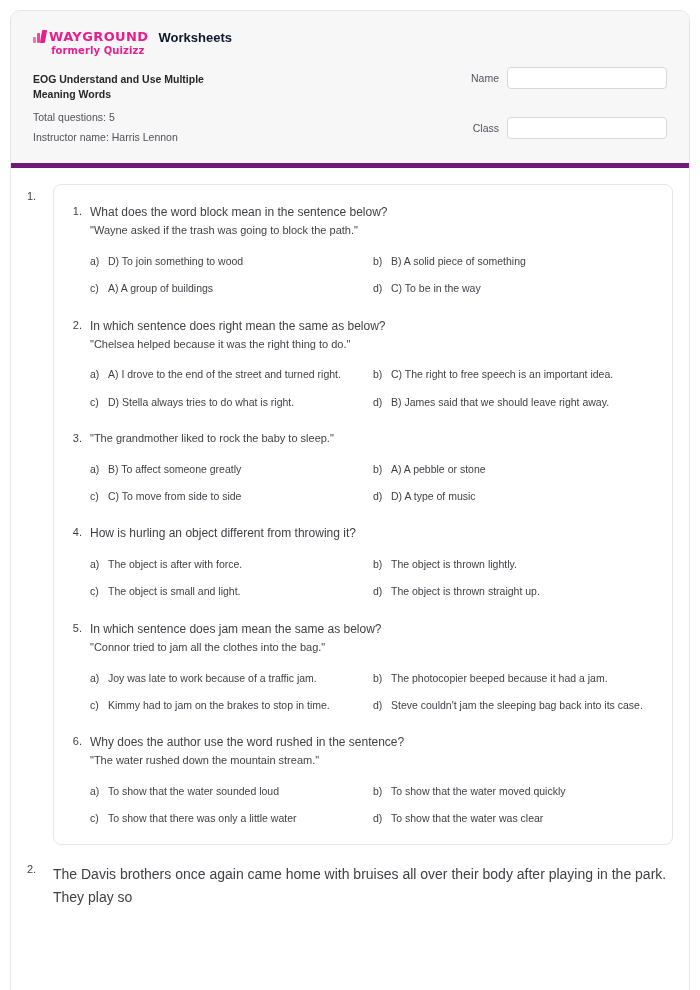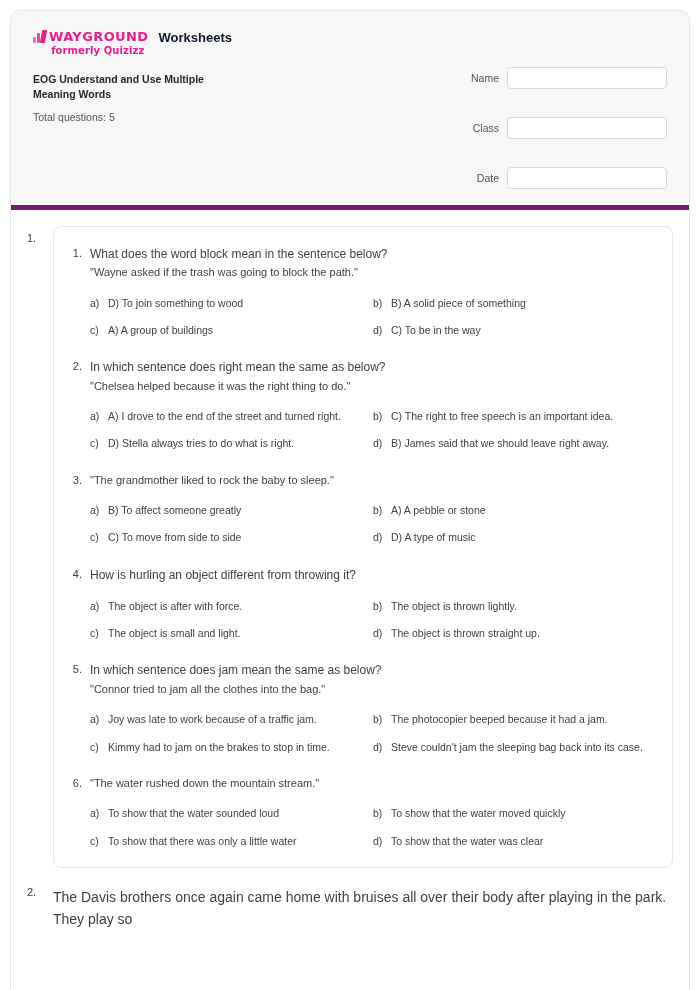--- a/index.html
+++ b/index.html
@@ -250,35 +250,32 @@
             </span>
             <span class="logo-text">WAYGROUND</span>
           </div>
           <div class="logo-sub">formerly Quizizz</div>
         </div>
         <div class="worksheets-title">Worksheets</div>
       </div>
 
       <div class="ws-name">EOG Understand and Use Multiple Meaning Words</div>
       <div class="meta-line">Total questions: 5</div>
+      <div class="meta-line">Instructor name: Harris Lennon</div>
     </div>
 
     <div class="header-right">
       <div class="field-row">
         <span class="field-label">Name</span>
         <input class="field-box" type="text" placeholder="" style="">
       </div>
       <div class="field-row">
         <span class="field-label">Class</span>
         <input class="field-box" type="text" placeholder="" style="">
       </div>
-      <div class="field-row">
-        <span class="field-label">Date</span>
-        <input class="field-box" type="text" placeholder="" style="">
-      </div>
     </div>
   </div>
 
   <div class="body">
 
     <div class="section">
       <div class="section-num">1.</div>
       <div class="qcard">
 
         <div class="question">
@@ -405,20 +402,21 @@
                 <span class="opt-letter">d)</span>
                 <span class="opt-text">Steve couldn't jam the sleeping bag back into its case.</span>
               </div>
             </div>
           </div>
         </div>
 
         <div class="question">
           <div class="q-num">6.</div>
           <div class="q-body">
+            <div class="q-text">Why does the author use the word rushed in the sentence?</div>
             <div class="q-quote">"The water rushed down the mountain stream."</div>
             <div class="options">
               <div class="option">
                 <span class="opt-letter">a)</span>
                 <span class="opt-text">To show that the water sounded loud</span>
               </div>
               <div class="option">
                 <span class="opt-letter">b)</span>
                 <span class="opt-text">To show that the water moved quickly</span>
               </div>

